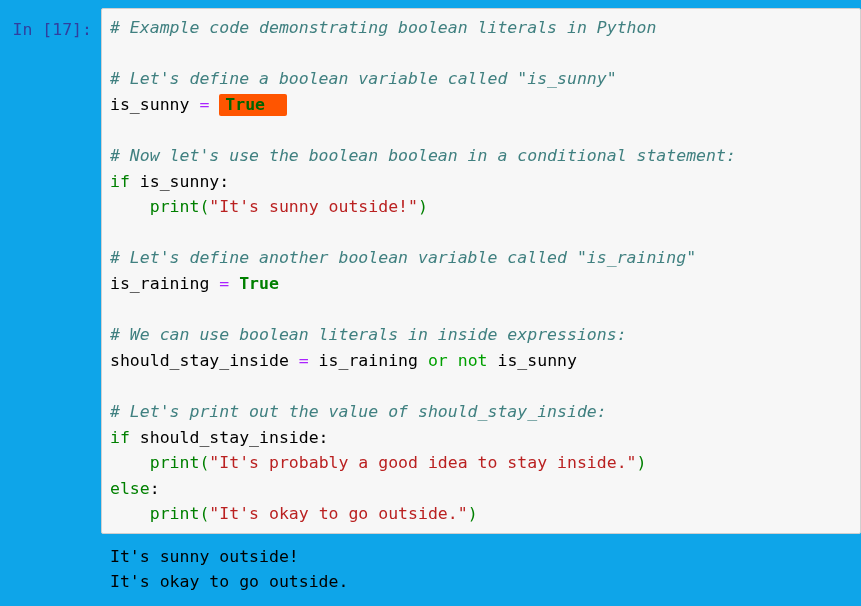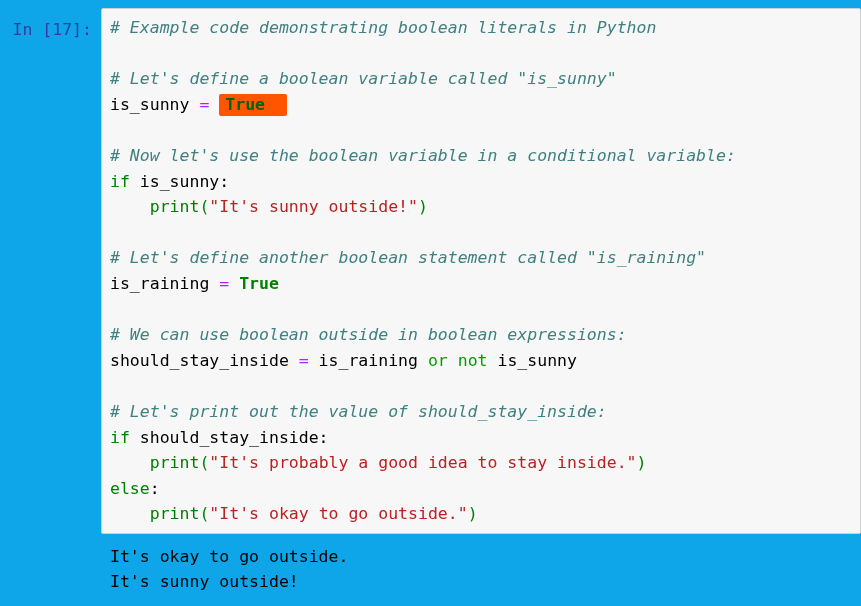--- a/index.html
+++ b/index.html
@@ -119,39 +119,39 @@
   <div class="cell-row">
 
     <div class="prompt">In [17]:</div>
 
     <div class="input-area">
       <pre class="code"><span class="c"># Example code demonstrating boolean literals in Python</span>
 
 <span class="c"># Let's define a boolean variable called "is_sunny"</span>
 <span class="n">is_sunny </span><span class="o">=</span> <span class="hl">True</span>
 
-<span class="c"># Now let's use the boolean variable in a conditional variable:</span>
+<span class="c"># Now let's use the boolean boolean in a conditional statement:</span>
 <span class="k">if</span><span class="n"> is_sunny:</span>
 <span class="p">    </span><span class="nb">print</span><span class="nb">(</span><span class="s">"It's sunny outside!"</span><span class="nb">)</span>
 
-<span class="c"># Let's define another boolean statement called "is_raining"</span>
+<span class="c"># Let's define another boolean variable called "is_raining"</span>
 <span class="n">is_raining </span><span class="o">=</span><span class="kc"> True</span>
 
-<span class="c"># We can use boolean outside in boolean expressions:</span>
+<span class="c"># We can use boolean literals in inside expressions:</span>
 <span class="n">should_stay_inside </span><span class="o">=</span><span class="n"> is_raining </span><span class="gw">or</span><span class="n"> </span><span class="gw">not</span><span class="n"> is_sunny</span>
 
 <span class="c"># Let's print out the value of should_stay_inside:</span>
 <span class="k">if</span><span class="n"> should_stay_inside:</span>
 <span class="p">    </span><span class="nb">print</span><span class="nb">(</span><span class="s">"It's probably a good idea to stay inside."</span><span class="nb">)</span>
 <span class="k">else</span><span class="p">:</span>
 <span class="p">    </span><span class="nb">print</span><span class="nb">(</span><span class="s">"It's okay to go outside."</span><span class="nb">)</span></pre>
     </div>
   </div>
 
   <div class="output-row">
     <div class="output-prompt"></div>
     <div class="output-area">
+      <pre class="output-text">It's sunny outside!</pre>
       <pre class="output-text">It's okay to go outside.</pre>
-      <pre class="output-text">It's sunny outside!</pre>
     </div>
   </div>
 
 </div>
 
 </body></html>

